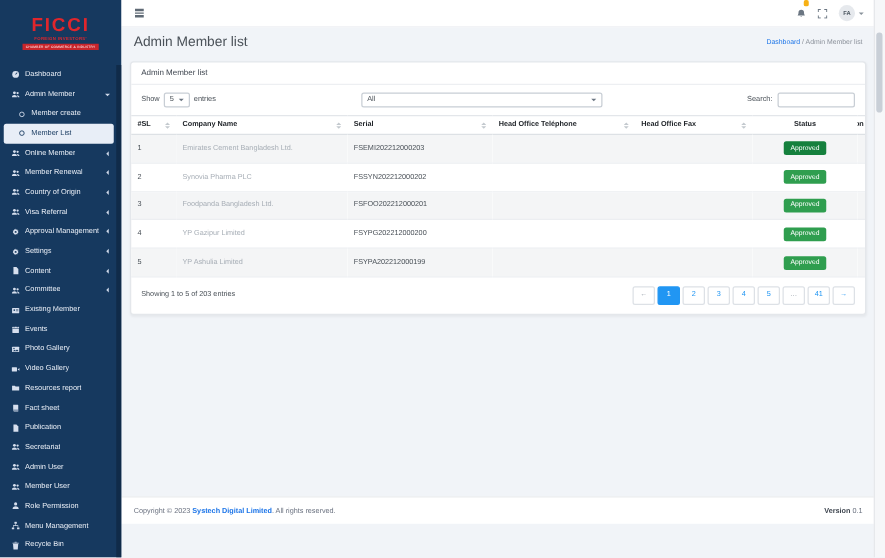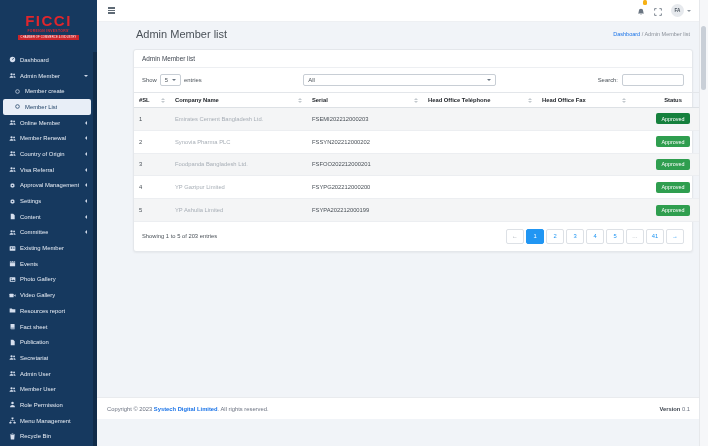--- a/index.html
+++ b/index.html
@@ -33,21 +33,21 @@
   .hamburger{display:flex;flex-direction:column;gap:1.4px;cursor:pointer;padding:2px;}
   .hamburger i{display:block;width:7px;height:1.1px;background:#5f6a75;}
   .nav-right{display:flex;align-items:center;gap:9px;}
   .nav-ic{position:relative;color:#6b7682;display:flex;cursor:pointer;}
   .nav-ic svg{width:8px;height:8px;fill:currentColor;}
   .nav-ic.stroke svg{fill:none;stroke:currentColor;}
   .badge{position:absolute;top:-1.5px;right:-2px;width:4.5px;height:4.5px;background:#f7b115;border-radius:1.5px;}
   .avatar-wrap{display:flex;align-items:center;gap:3px;cursor:pointer;}
   .avatar{width:13px;height:13px;border-radius:50%;background:#e6e9ed;color:#4b555f;font-size:4.6px;font-weight:bold;display:flex;align-items:center;justify-content:center;}
   .caret{width:0;height:0;border:2px solid transparent;border-top-color:#8a939c;margin-top:2px;}
-  .content{position:absolute;left:0;right:0;top:22px;bottom:0;background:#f1f4f8;overflow:hidden;padding-left:29px;}
+  .content{position:absolute;left:0;right:0;top:22px;bottom:0;background:#f1f4f8;overflow:hidden;}
   .page-head{height:23px;display:flex;align-items:center;justify-content:space-between;padding:0 10px;}
   .page-title{font-size:11px;color:#4a5158;}
   .breadcrumb{font-size:5.5px;color:#8a9099;}
   .breadcrumb a{color:#1b74e8;text-decoration:none;cursor:pointer;}
   
   .card{background:#fff;border:1px solid #e4e7eb;border-radius:3px;margin:4px 7px 0;box-shadow:0 1px 2px rgba(0,0,0,.05);}
   .card-header{padding:5px 8px;border-bottom:1px solid #edeff2;font-size:6.4px;color:#3f4650;}
   .controls{display:flex;align-items:center;justify-content:space-between;padding:6px 8px;}
   .ctl-left{display:flex;align-items:center;gap:3px;font-size:5.9px;color:#4a5158;}
   .sel{display:inline-flex;align-items:center;justify-content:space-between;gap:4px;border:1px solid #c8ced5;border-radius:2px;background:#fff;height:12px;padding:0 4px;font-size:5.9px;color:#495057;box-sizing:border-box;cursor:pointer;}

